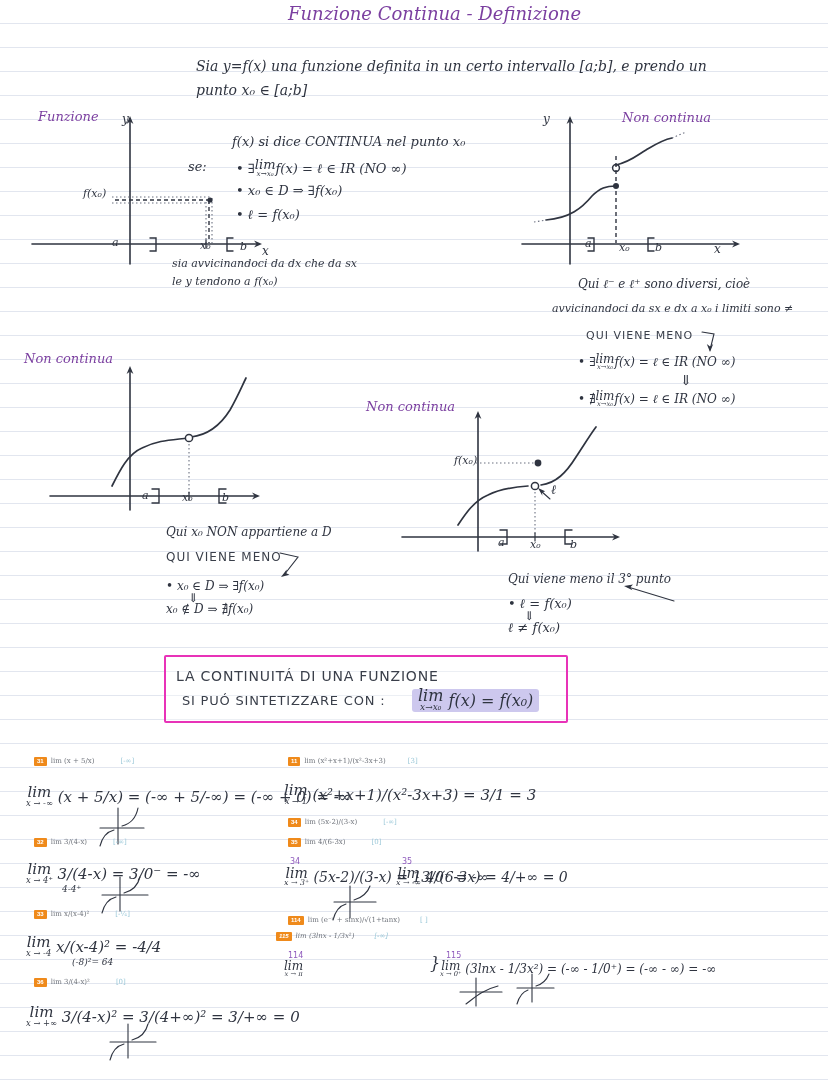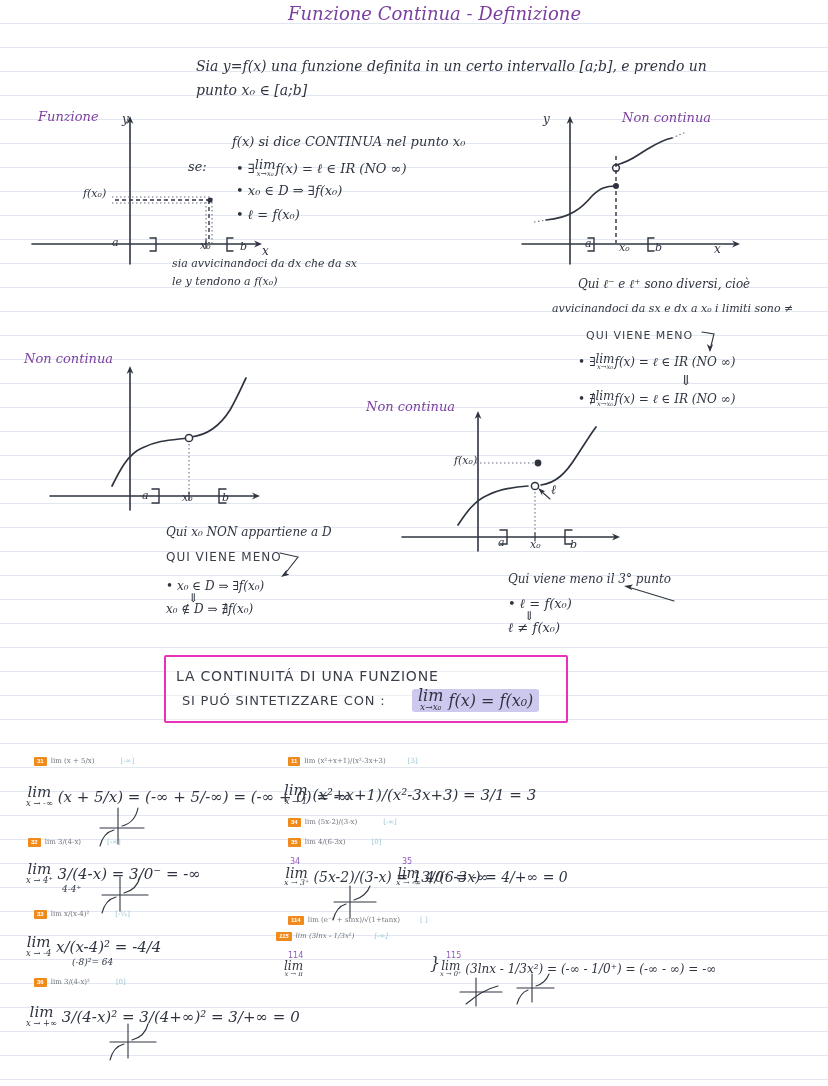--- a/index.html
+++ b/index.html
@@ -255,21 +255,21 @@
   <span class="lim"><span class="big">lim</span><span class="und">x → -∞</span></span>
   <span>(x + 5/x) = (-∞ + 5/-∞) = (-∞ + 0) = -∞</span>
 </div>
 <svg width="60" height="44" style="left:96px;top:804px;">
   <path class="mini" d="M22,4 L22,40"></path>
   <path class="mini" d="M4,24 L48,24"></path>
   <path class="mini" d="M26,22 C34,20 40,14 42,4"></path>
   <path class="mini" d="M18,26 C10,28 6,34 4,42"></path>
 </svg>
 
-<div class="exbanner" style="left:28px;top:838px;">
+<div class="exbanner" style="left:34px;top:838px;">
   <span class="exnum">32</span>
   <span class="exbody">lim  3/(4-x)</span>
   <span class="exans" style="margin-left:22px;">[-∞]</span>
 </div>
 <div class="hw pen s15" style="left:26px;top:862px;">
   <span class="lim"><span class="big">lim</span><span class="und">x → 4⁺</span></span>
   <span>3/(4-x) = 3/0⁻ = -∞</span>
 </div>
 <div class="hw pen s9" style="left:62px;top:884px;">4-4⁺</div>
 <svg width="60" height="40" style="left:98px;top:875px;">

